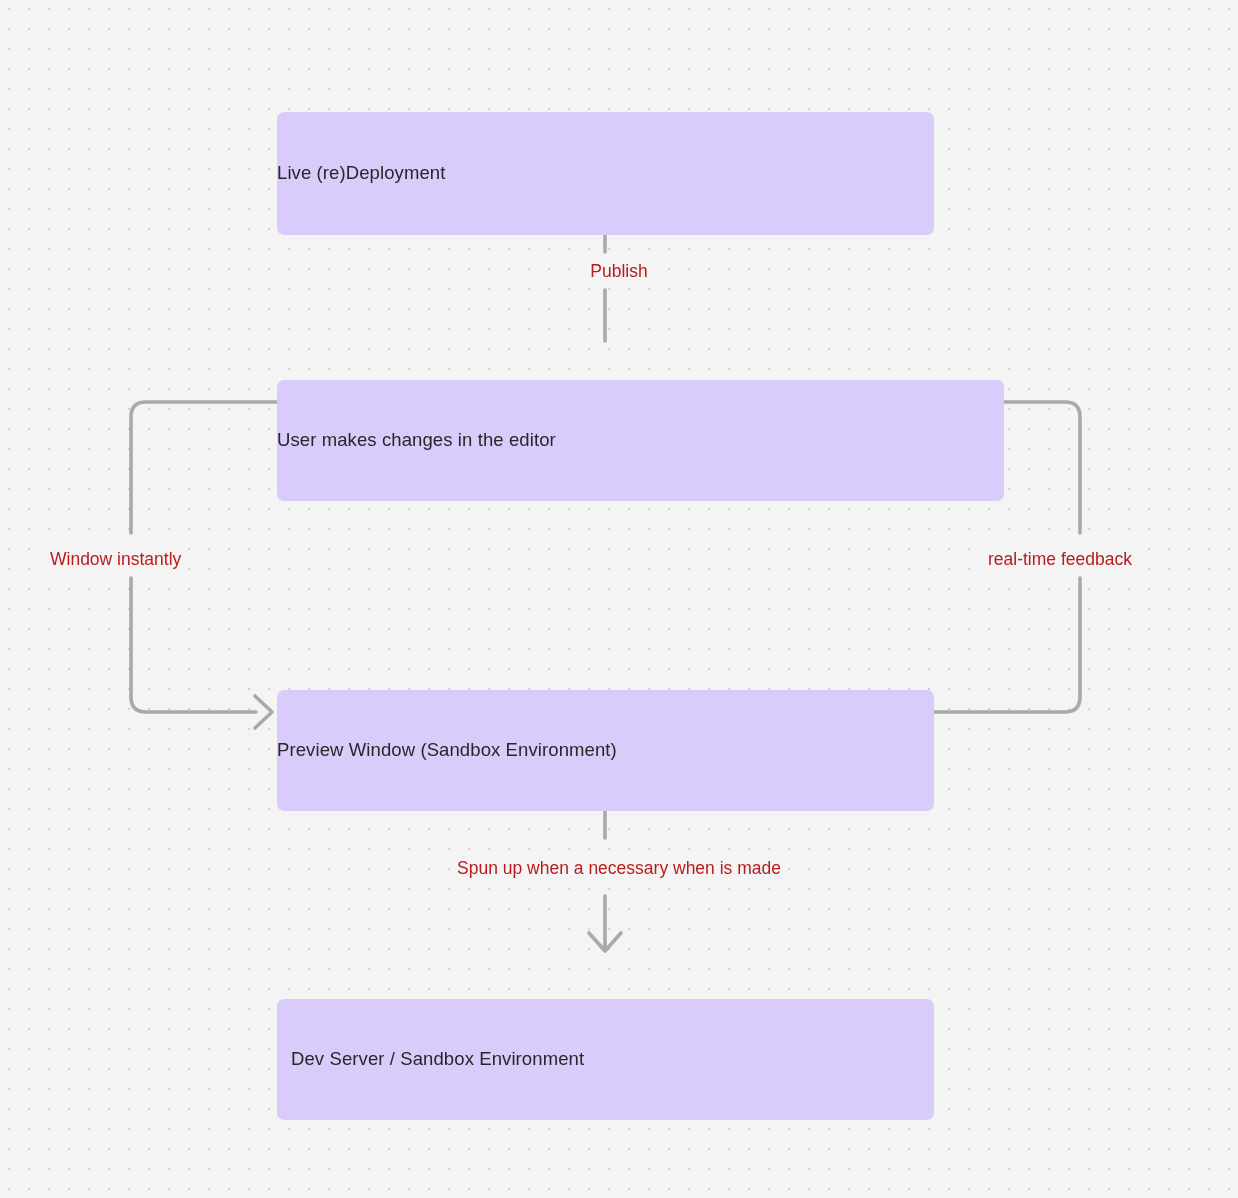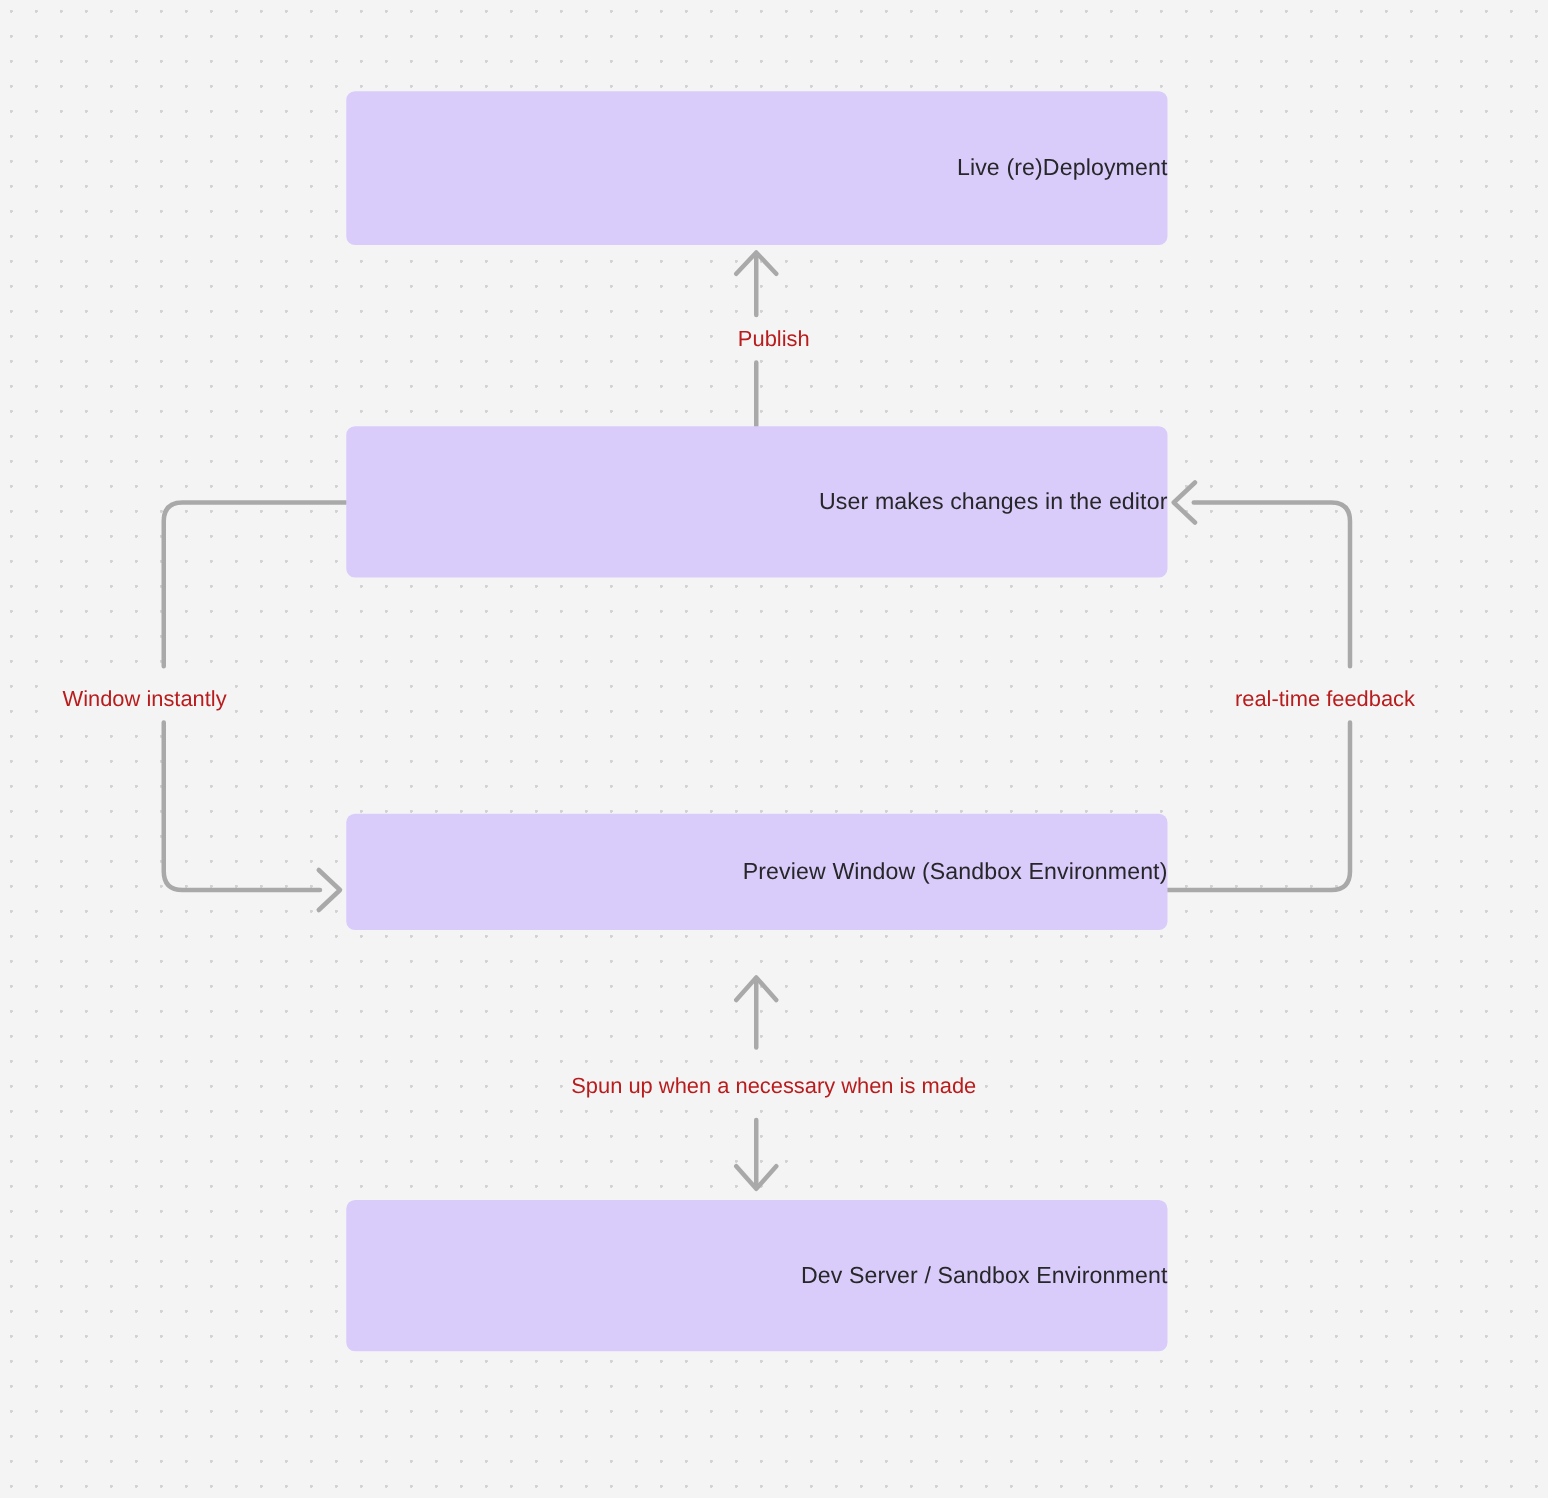--- a/index.html
+++ b/index.html
@@ -48,36 +48,37 @@
     stroke-linejoin: round;
   }
 
   
   .node {
     position: absolute;
     background: #d9ccfa;
     border-radius: 7px;
     display: flex;
     align-items: center;
-    justify-content: flex-end;
+    justify-content: flex-start;
     color: #27272a;
     font-size: 18.5px;
     letter-spacing: 0.1px;
     text-align: center;
     white-space: nowrap;
+    margin-top: 39px;
   }
   .node-label {
     color: #27272a;
     font-size: 18.5px;
     line-height: 1.2;
   }
 
   #node-live        { left: 277px; top: 73px;  width: 657px; height: 123px; }
-  #node-editor      { left: 277px; top: 341px; width: 657px; height: 121px; }
-  #node-preview     { left: 277px; top: 651px; width: 657px; height: 93px; }
+  #node-editor      { left: 277px; top: 341px; width: 727px; height: 121px; }
+  #node-preview     { left: 277px; top: 651px; width: 657px; height: 121px; }
   #node-devserver   { left: 277px; top: 960px; width: 657px; height: 121px; padding-left: 14px; }
 
   
   .edge-label {
     position: absolute;
     color: #b91c1c;
     font-size: 17.5px;
     line-height: 1.2;
     white-space: nowrap;
     background: #f4f4f5;

